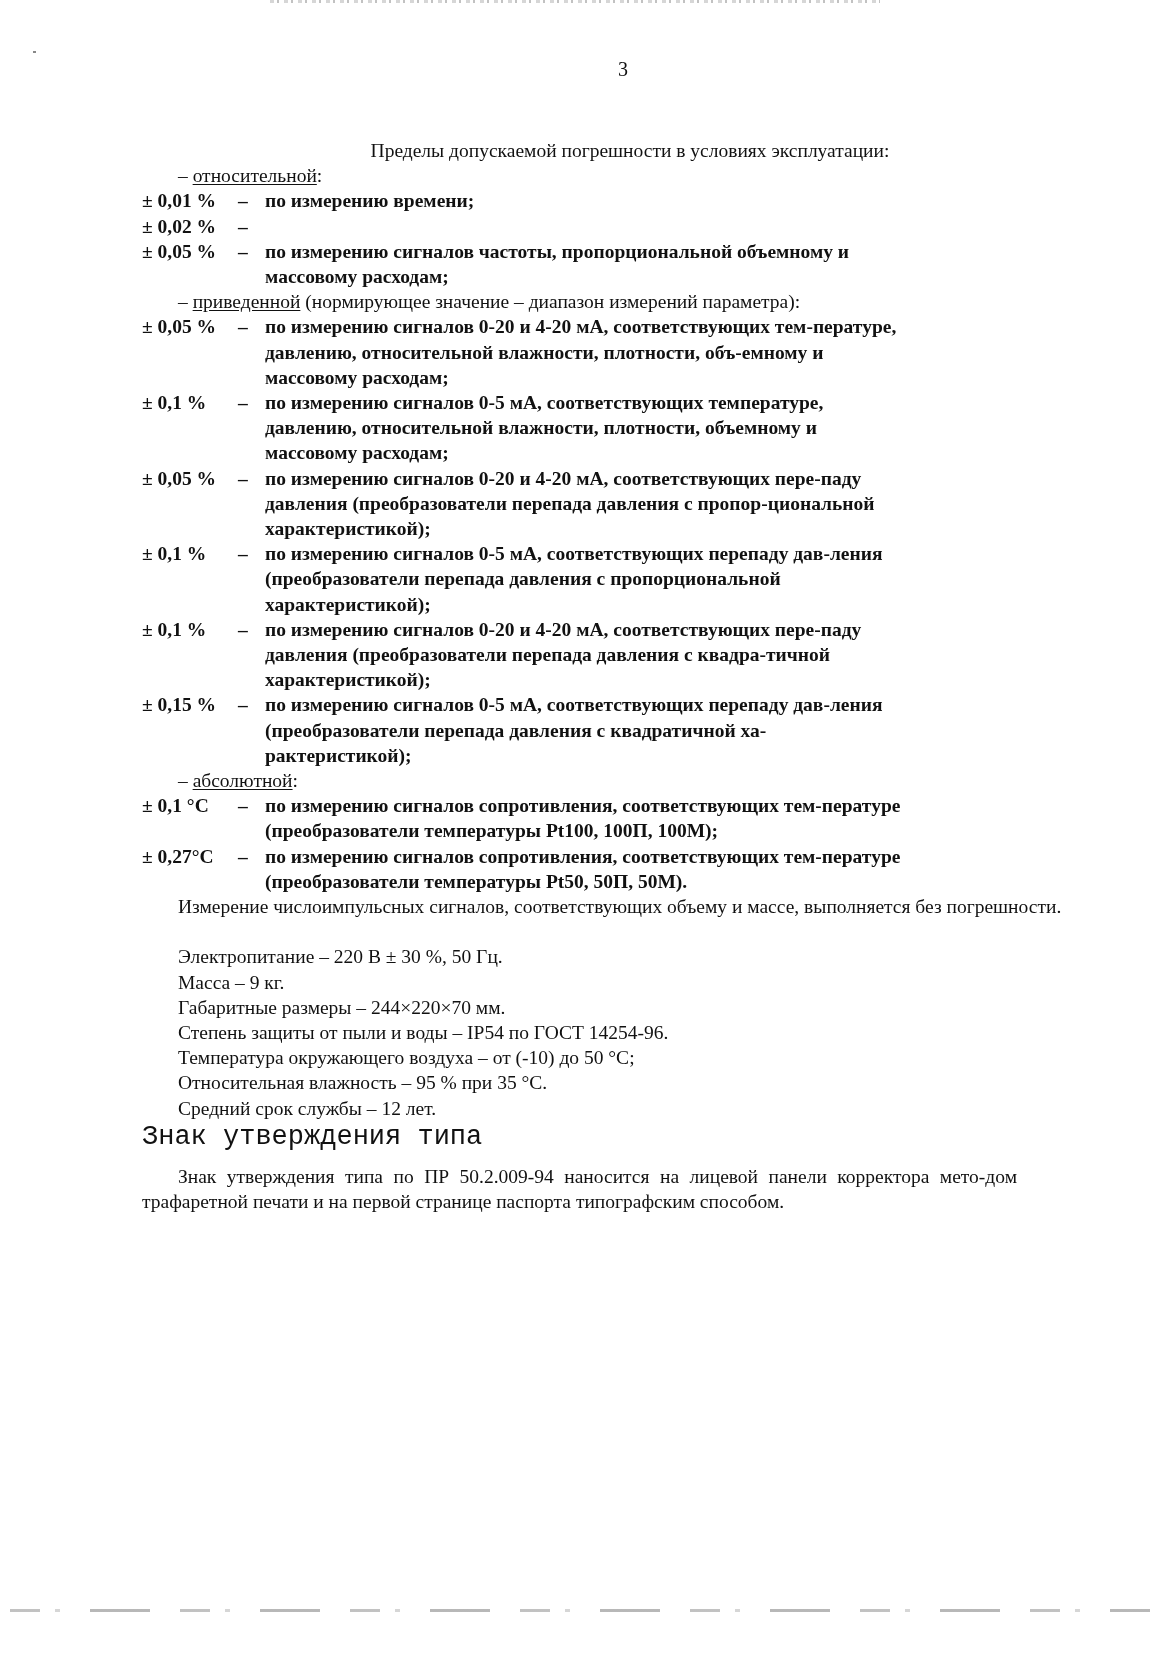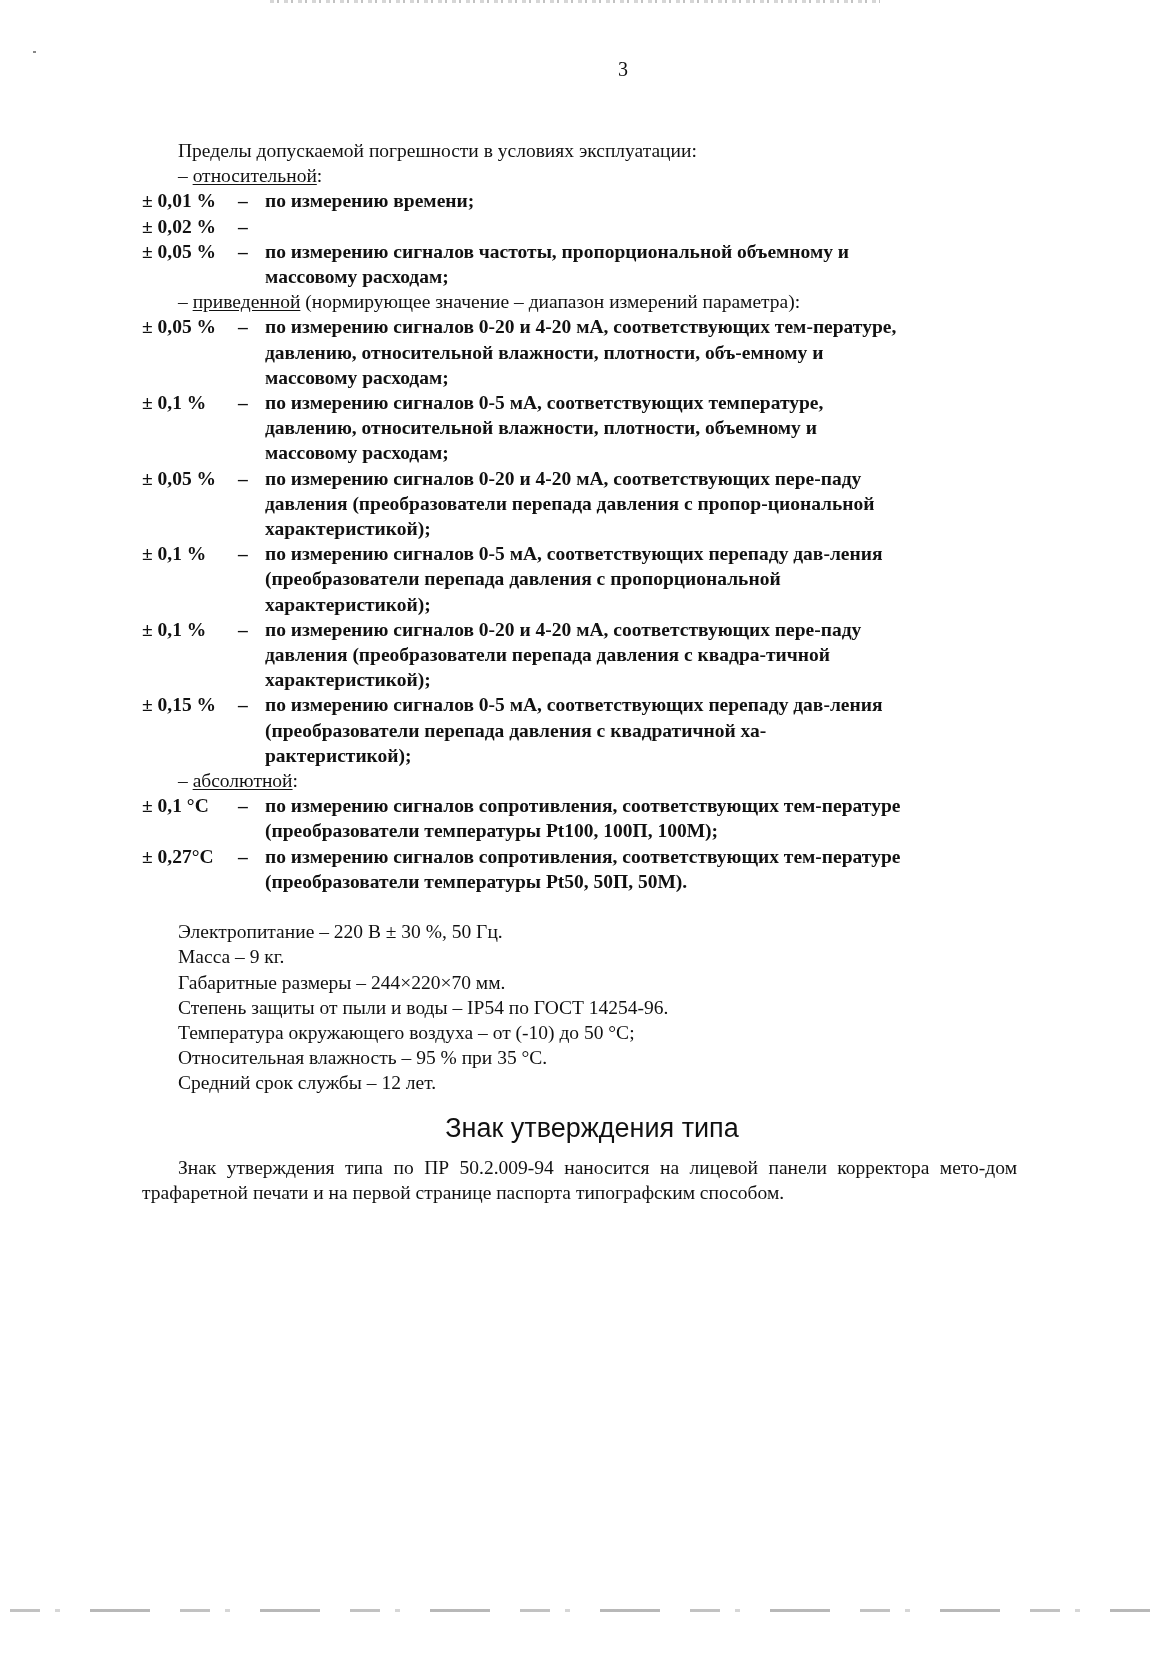--- a/index.html
+++ b/index.html
@@ -5,32 +5,32 @@
   html, body { margin: 0; padding: 0; background: #ffffff; }
   body { width: 1175px; height: 1654px; position: relative; overflow: hidden;
          font-family: "Liberation Serif", "DejaVu Serif", serif; color: #111; }
   .scan-top { position: absolute; left: 270px; top: 0; width: 610px; height: 3px;
               background: repeating-linear-gradient(90deg, #bbb 0 4px, transparent 4px 7px, #999 7px 9px, transparent 9px 14px); opacity: .6; }
   .scan-dot { position: absolute; left: 33px; top: 51px; width: 3px; height: 2px; background: #888; }
   .scan-bottom { position: absolute; left: 10px; top: 1609px; width: 1140px; height: 3px;
                  background: repeating-linear-gradient(90deg, #999 0 30px, transparent 30px 45px, #bbb 45px 50px, transparent 50px 80px, #888 80px 140px, transparent 140px 170px); opacity: .6; }
   .page-num { position: absolute; left: 618px; top: 58px; font-size: 20px; }
   .content { position: absolute; left: 142px; top: 138px; width: 940px; font-size: 19.5px; line-height: 25.2px; }
-  .p-indent { padding-left: 36px; }
+  .p-indent { padding-left: 36px; text-align: center; }
   .subhead { padding-left: 36px; }
   .subhead u { text-decoration: underline; text-underline-offset: 2px; }
   .row { display: flex; font-weight: bold; }
   .row .val { width: 96px; white-space: pre; flex: none; }
   .row .dash { width: 27px; flex: none; }
   .row .desc { width: 640px; }
   .para { text-indent: 36px; text-align: justify; text-align-last: left; width: 940px; }
   .spec { padding-left: 36px; }
   .gap { height: 25px; }
-  .heading { font-family: Liberation Sans, sans-serif; font-size: 27px; text-align: center;
-             margin-top: 20px; margin-bottom: 14px; width: 900px; }
+  .heading { font-family: Liberation Mono, monospace; font-size: 27px; text-align: left;
+             margin-top: 4px; margin-bottom: 14px; width: 900px; }
   .final { text-indent: 36px; width: 875px; text-align: justify; text-align-last: left; }
 </style>
 </head>
 <body>
 
 <div class="scan-top"></div>
 <div class="scan-dot"></div>
 
 <div class="page-num">3</div>
 
@@ -90,20 +90,21 @@
       <span class="val">± 0,1 °C</span>
       <span class="dash">–</span>
       <span class="desc">по измерению сигналов сопротивления, соответствующих тем-пературе (преобразователи температуры Pt100, 100П, 100М);</span>
     </div>
   <div class="row">
       <span class="val">± 0,27°C</span>
       <span class="dash">–</span>
       <span class="desc">по измерению сигналов сопротивления, соответствующих тем-пературе (преобразователи температуры Pt50, 50П, 50М).</span>
     </div>
 
+  <div class="para">Измерение числоимпульсных сигналов, соответствующих объему и массе, выполняется без погрешности.</div>
 
   <div class="gap"></div>
 
   <div class="spec">Электропитание – 220 В ± 30 %, 50 Гц.</div>
   <div class="spec">Масса – 9 кг.</div>
   <div class="spec">Габаритные размеры – 244×220×70 мм.</div>
   <div class="spec">Степень защиты от пыли и воды – IP54 по ГОСТ 14254-96.</div>
   <div class="spec">Температура окружающего воздуха – от (-10) до 50 °C;</div>
   <div class="spec">Относительная влажность – 95 % при 35 °C.</div>
   <div class="spec">Средний срок службы – 12 лет.</div>

